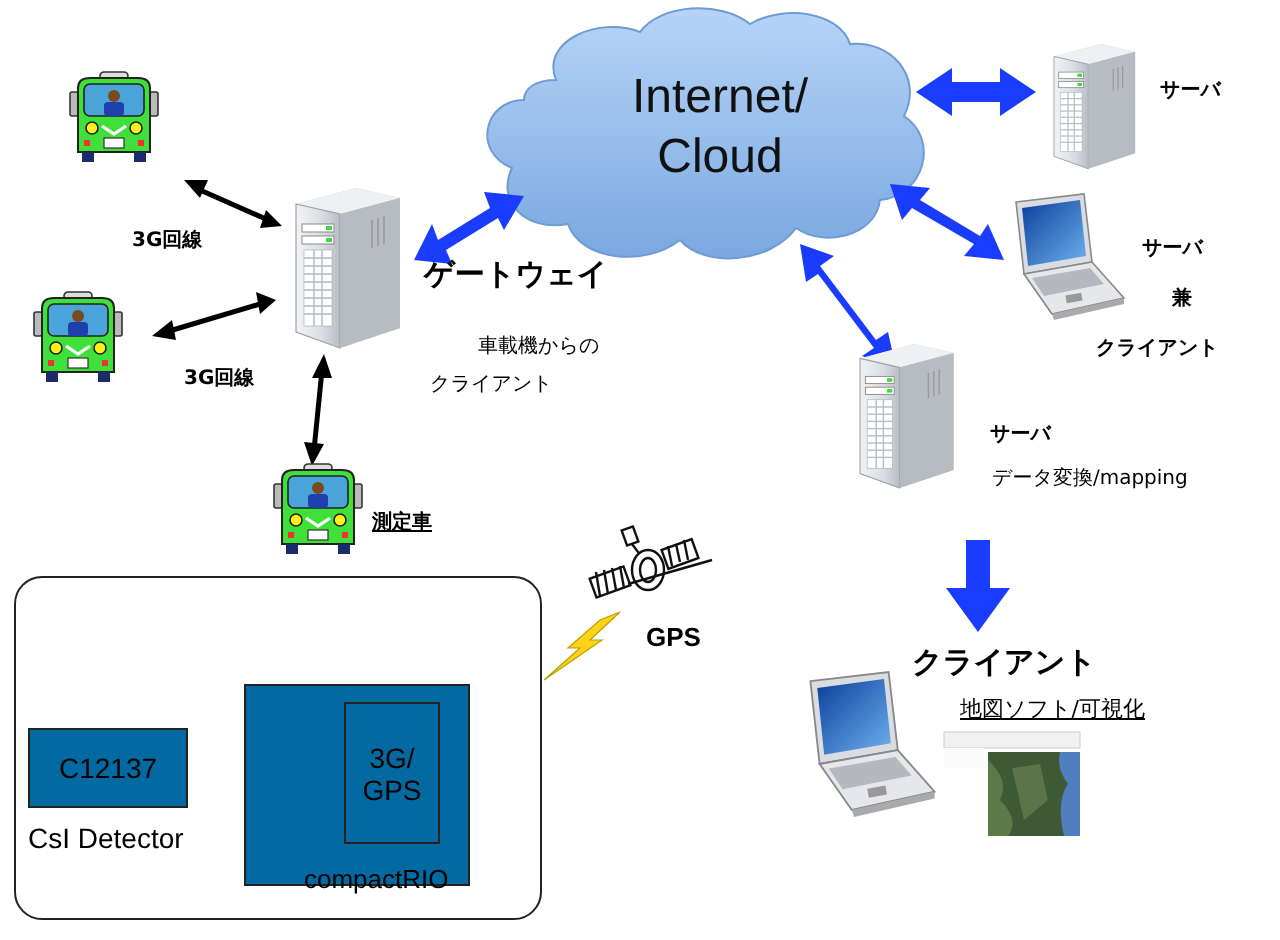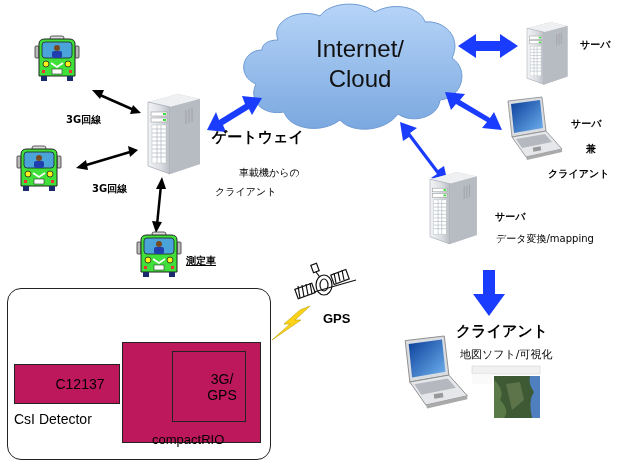--- a/index.html
+++ b/index.html
@@ -4,21 +4,21 @@
 <style>
   html, body { margin: 0; padding: 0; background: #ffffff; }
   body { width: 640px; height: 470px; position: relative; overflow: hidden;
          font-family: "DejaVu Sans", "Liberation Sans", sans-serif; color: #000; }
   .abs { position: absolute; }
   svg.canvas { position: absolute; left: 0; top: 0; }
   .lbl-bold { font-weight: bold; font-size: 10px; white-space: nowrap; }
   .lbl-small { font-size: 10px; white-space: nowrap; }
   .lbl-latin { font-family: "Liberation Sans", sans-serif; }
   .cloud-text { font-family: "Liberation Sans", sans-serif; font-size: 24px; text-align: center; line-height: 30px; color: #111; }
-  .box { position: absolute; border: 1.3px solid #222; background: #be185d; padding-left: 26px; }
+  .box { position: absolute; border: 1.3px solid #222; background: #0369a1; }
   .rbox { position: absolute; border: 1.5px solid #222; border-radius: 14px; background: #fff; }
   .box-text { font-family: "Liberation Sans", sans-serif; font-size: 14px; text-align: center; }
 </style>
 </head>
 <body>
 
 <svg class="canvas" width="640" height="470" viewBox="0 0 640 470">
   <defs>
     <linearGradient id="cloudGrad" x1="0" y1="0" x2="0" y2="1">
       <stop offset="0" stop-color="#b6d4f7"></stop>
@@ -200,21 +200,21 @@
 <div class="abs lbl-bold" style="left:580px; top:38px;">サーバ</div>
 
 <div class="abs lbl-bold" style="left:571px; top:117px;">サーバ</div>
 <div class="abs lbl-bold" style="left:586px; top:142px;">兼</div>
 <div class="abs lbl-bold" style="left:548px; top:167px;">クライアント</div>
 
 <div class="abs lbl-bold" style="left:495px; top:210px;">サーバ</div>
 <div class="abs lbl-small" style="left:496px; top:232px;text-align:center;">データ変換/mapping</div>
 
 <div class="abs lbl-bold" style="left:456px; top:322px; font-size:15px;">クライアント</div>
-<div class="abs lbl-small" style="left:460px; top:347px; font-size:11px;">地図ソフト/可視化</div>
+<div class="abs lbl-small" style="left:480px; top:347px; font-size:11px;text-decoration:underline;">地図ソフト/可視化</div>
 
 <div class="abs lbl-bold lbl-latin" style="left:323px; top:311px; font-size:13px;">GPS</div>
 
 <div class="rbox" style="left:7px; top:288px; width:262px; height:170px;"></div>
 <div class="box" style="left:122px; top:342px; width:111px; height:99px;"></div>
 <div class="box box-text" style="left:172px; top:351px; width:46px; height:69px; display:flex; flex-direction:column; justify-content:center;">
   <div>3G/</div>
   <div>GPS</div>
 </div>
 <div class="box box-text" style="left:14px; top:364px; width:78px; height:38px; line-height:38px;">

